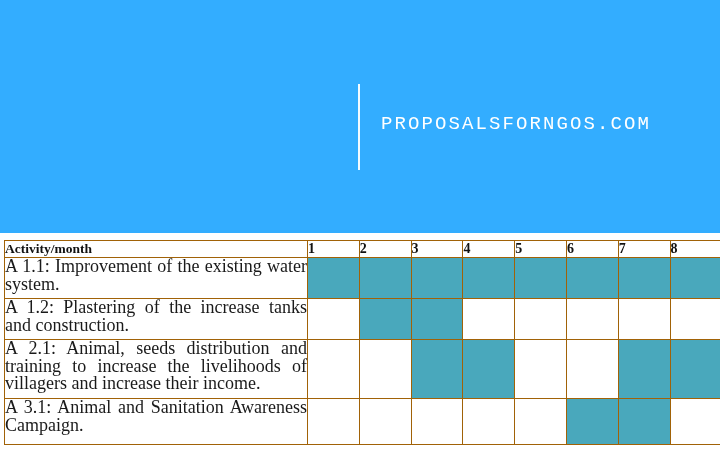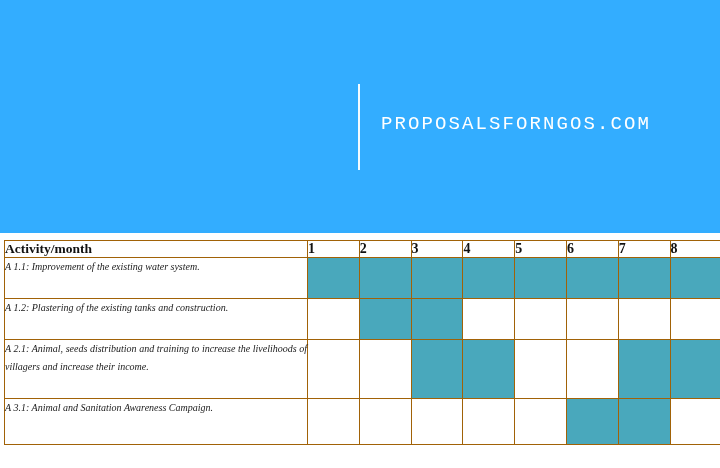--- a/index.html
+++ b/index.html
@@ -103,25 +103,24 @@
     text-align: left;
     font-weight: bold;
     font-size: 14px;
     color: #111111;
     padding: 4px 0 14px 6px;
     line-height: 16px;
   }
   td.activity-cell {
     text-align: justify;
     text-align-last: left;
-    font-size: 10px;
+    font-size: 18px;
     line-height: 17.5px;
     color: #1a1a1a;
     padding: 3px 7px 4px 7px;
-    font-style: italic;
   }
   td.activity-cell.justify {
     text-align: justify;
     margin-left: 12px;
   }
   td.month-cell {
     height: 100%;
   }
   td.month-cell.filled {
     background: #49a8bc;
@@ -164,21 +163,21 @@
           <td class="month-cell filled" style="background: rgb(73, 168, 188);"></td>
           <td class="month-cell filled" style="background: rgb(73, 168, 188);"></td>
           <td class="month-cell filled" style="background: rgb(73, 168, 188);"></td>
           <td class="month-cell filled" style="background: rgb(73, 168, 188);"></td>
           <td class="month-cell filled" style="background: rgb(73, 168, 188);"></td>
           <td class="month-cell filled" style="background: rgb(73, 168, 188);"></td>
           <td class="month-cell filled" style="background: rgb(73, 168, 188);"></td>
         </tr>
 
         <tr class="r2">
-          <td class="activity-cell">A 1.2: Plastering of the existing tanks and construction.</td>
+          <td class="activity-cell">A 1.2: Plastering of the increase tanks and construction.</td>
           <td class="month-cell"></td>
           <td class="month-cell filled" style="background: rgb(73, 168, 188);"></td>
           <td class="month-cell filled" style="background: rgb(73, 168, 188);"></td>
           <td class="month-cell"></td>
           <td class="month-cell"></td>
           <td class="month-cell"></td>
           <td class="month-cell"></td>
           <td class="month-cell"></td>
         </tr>
 

